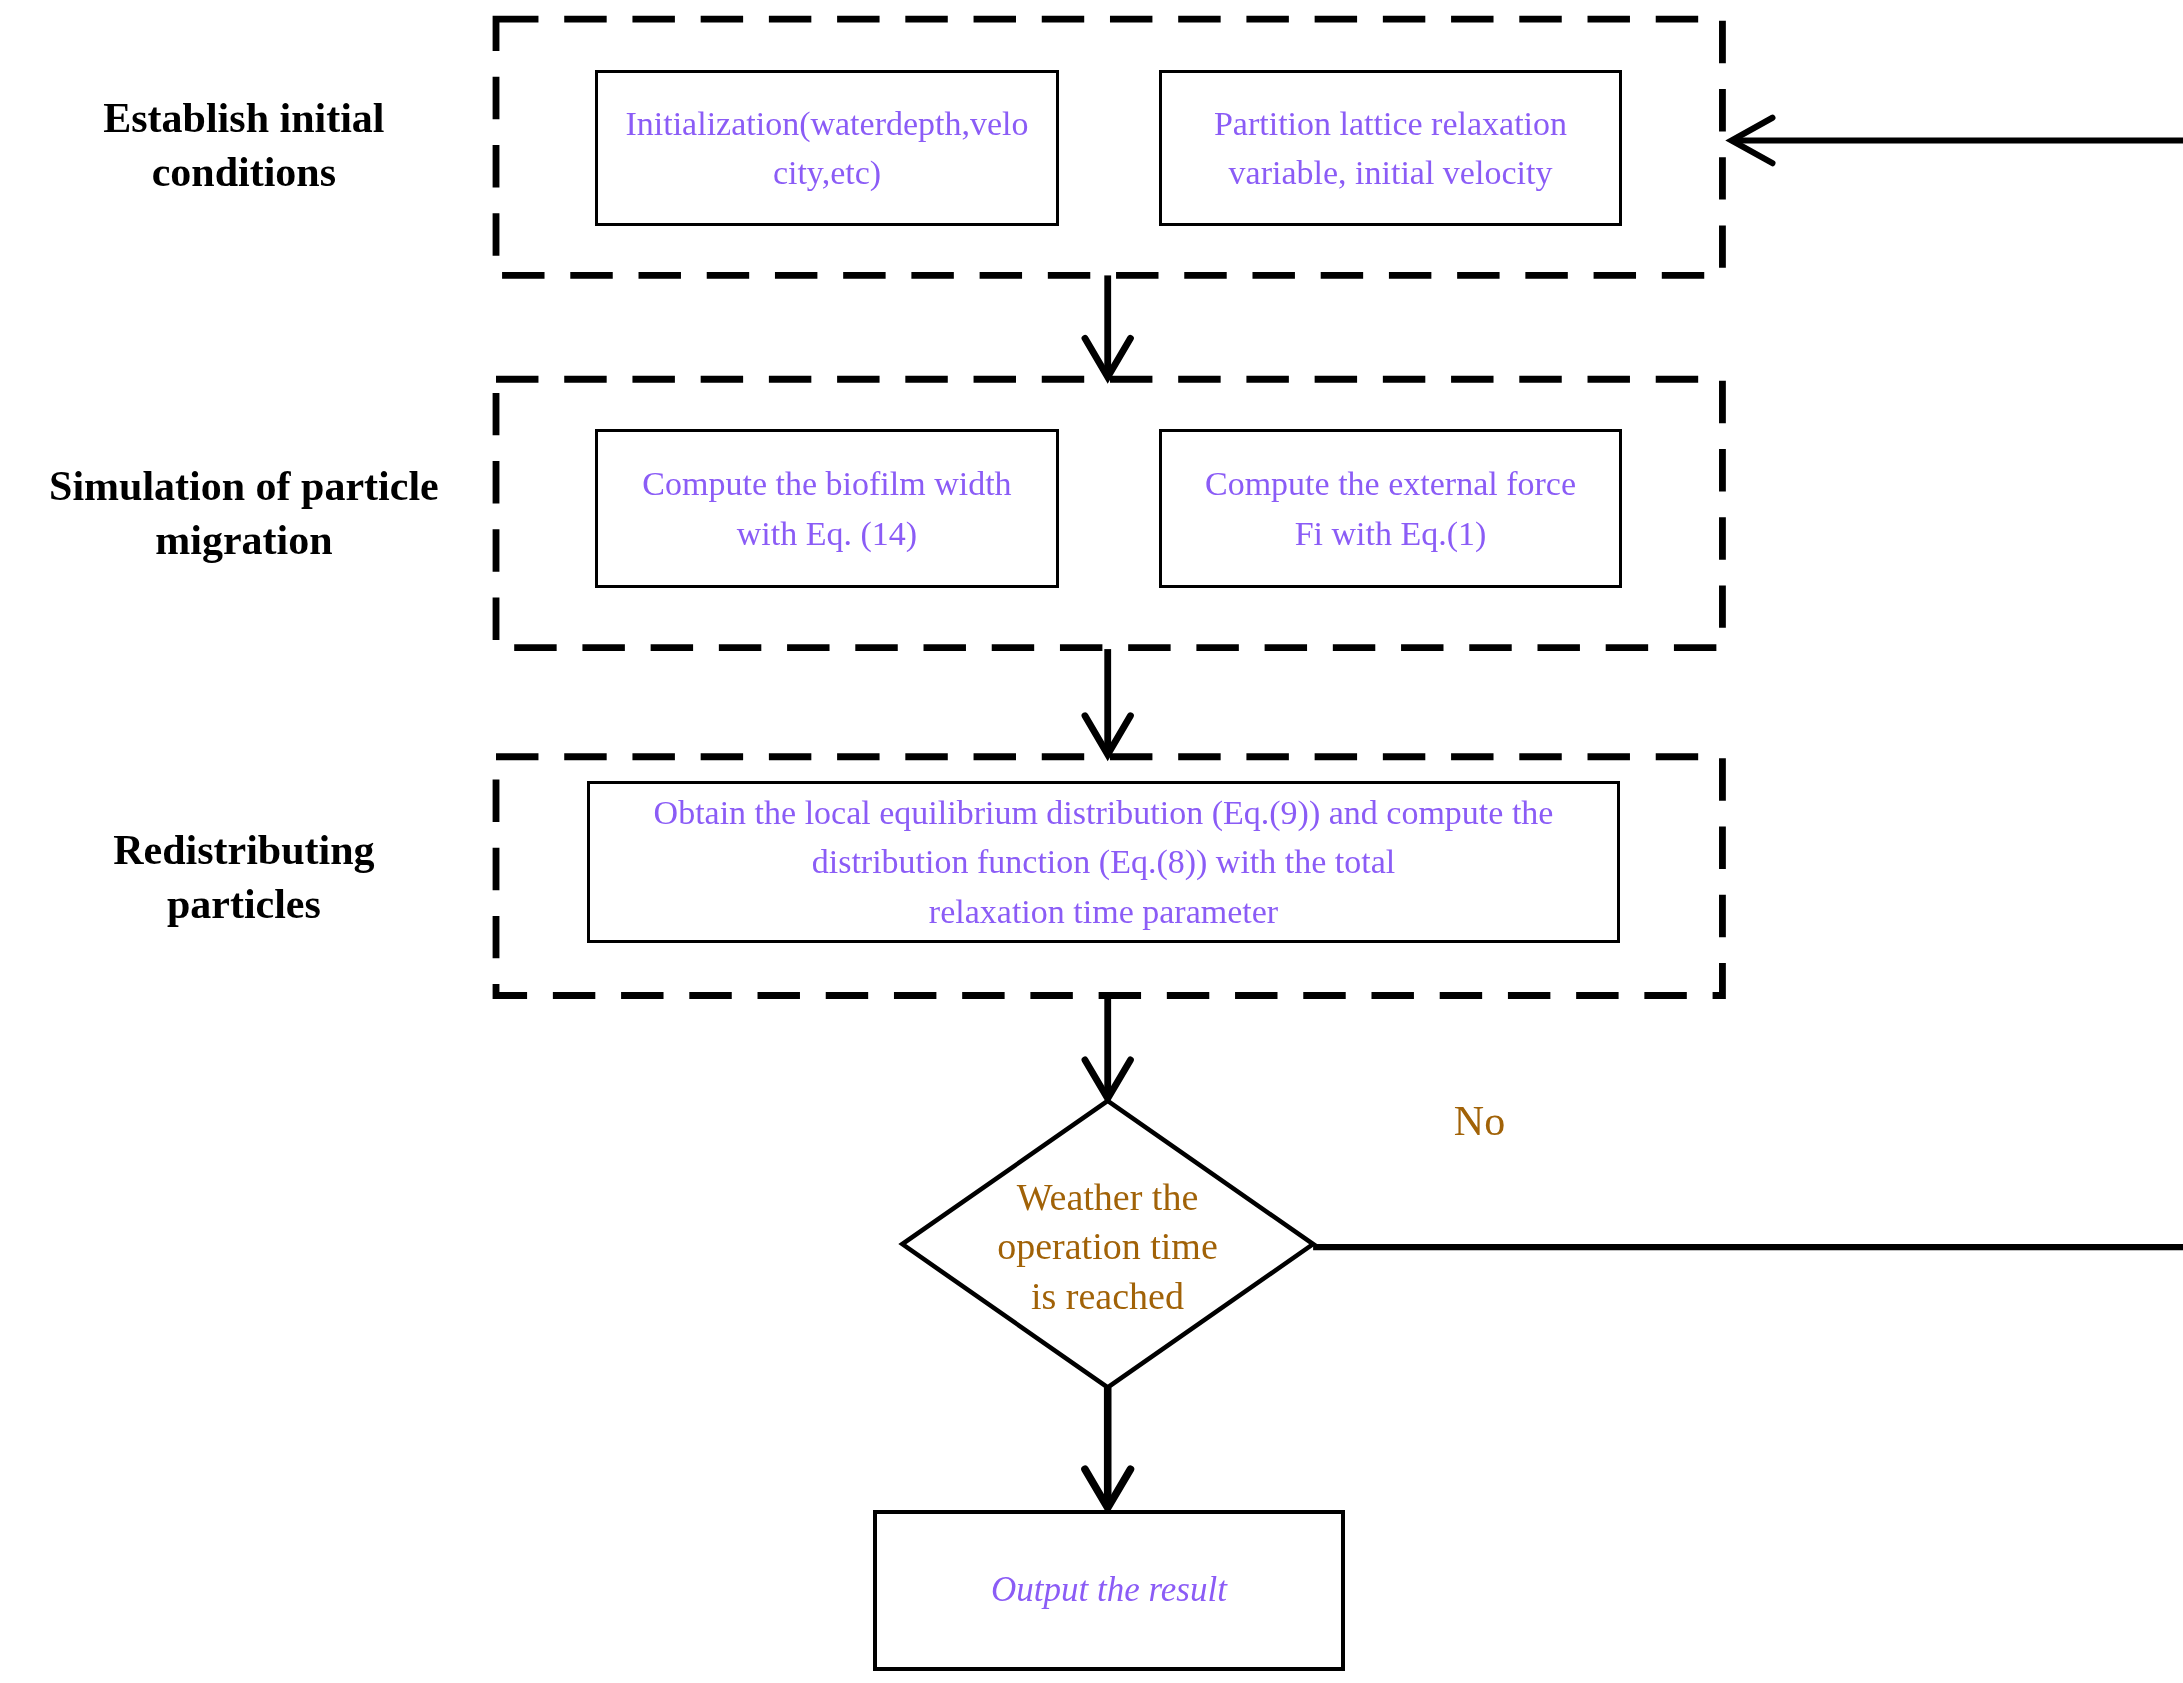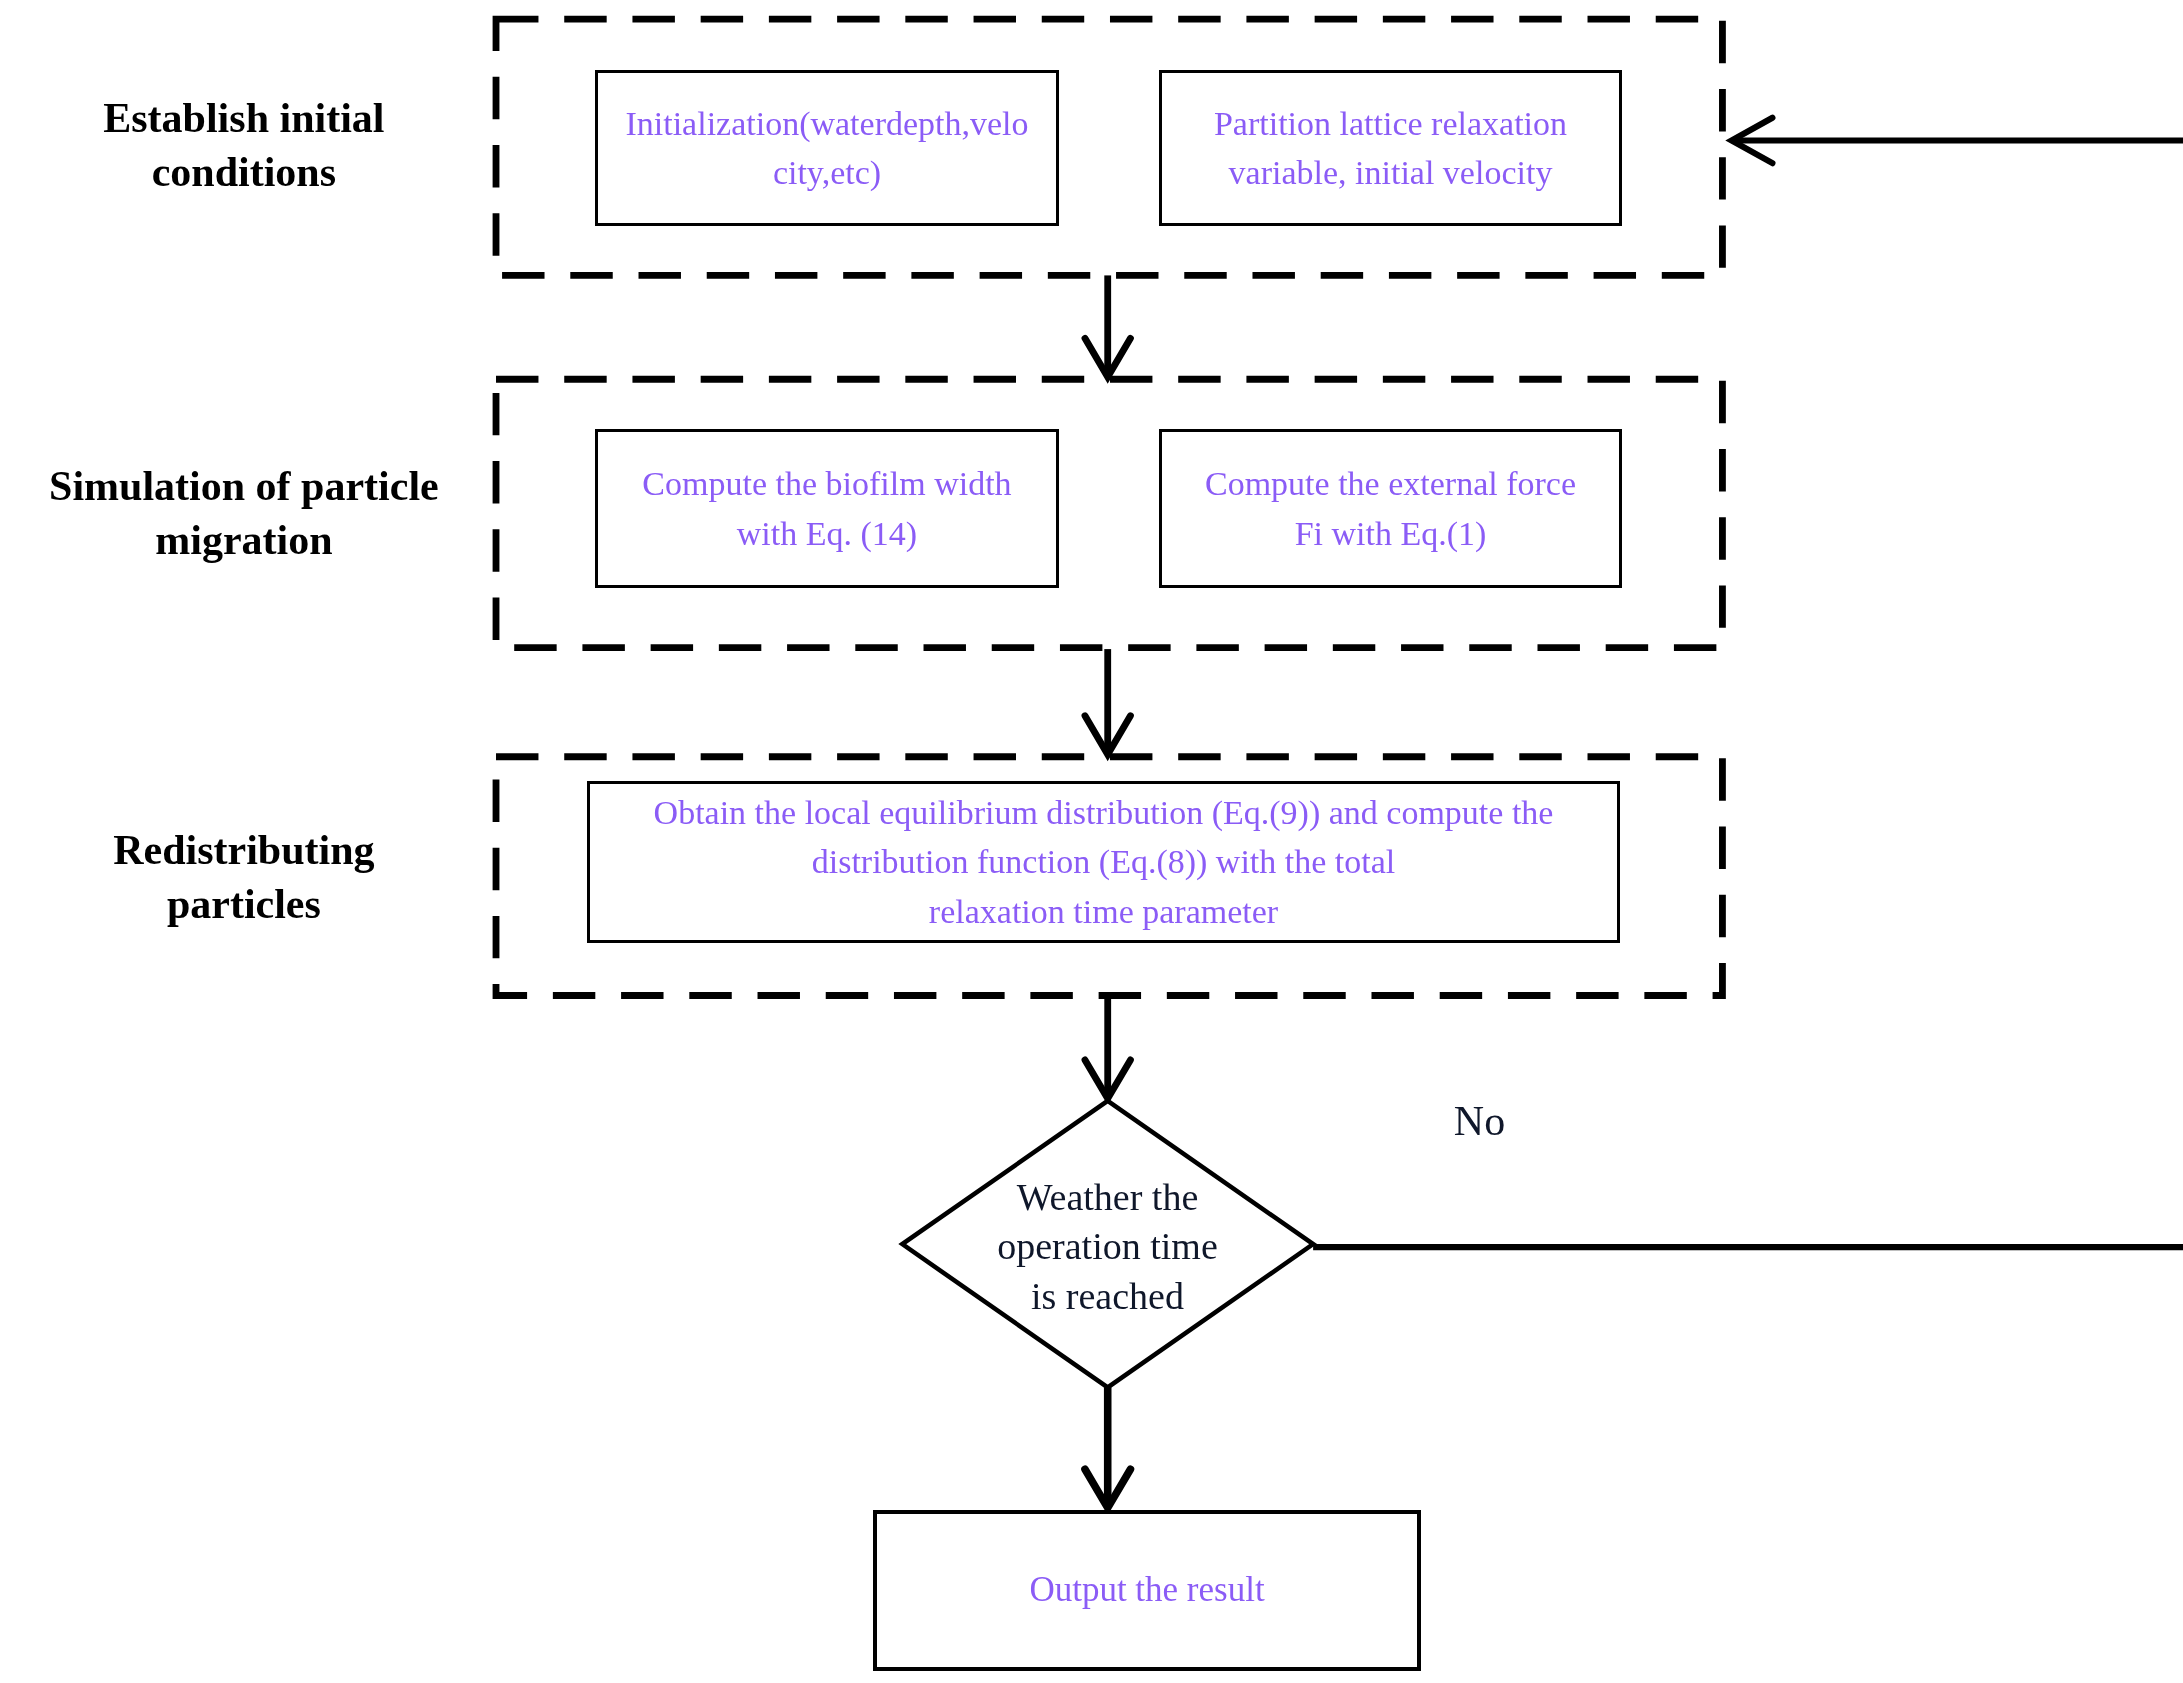--- a/index.html
+++ b/index.html
@@ -52,21 +52,21 @@
     color: #000000;
   }
   .free-text {
     position: absolute;
     box-sizing: border-box;
     display: flex;
     align-items: center;
     justify-content: center;
     text-align: center;
     white-space: pre-line;
-    color: #0f172a;
+    color: #a16207;
     background: transparent;
   }
   #decision-text { font-size: 38px; line-height: 1.3; }
   #no-label      { font-size: 42px; }
   #box-output    { border-width: 4.5px; font-size: 35px; }
 </style>
 </head>
 <body>
 
 <div id="canvas">
@@ -119,16 +119,16 @@
   <div class="box" id="box-equilibrium" style="left:567px; top:781px; width:1033px; height:162px;">Obtain the local equilibrium distribution (Eq.(9)) and compute the
 distribution function (Eq.(8)) with the total
 relaxation time parameter</div>
 
   <div class="free-text" id="decision-text" style="left:936px; top:1174px; width:303px; height:146px;">Weather the
 operation time
 is reached</div>
 
   <div class="free-text" id="no-label" style="left:1399px; top:1090px; width:121px; height:61px;">No</div>
 
-  <div class="box" id="box-output" style="left:853px; top:1510px; width:548px; height:161px;">Output the result</div>
+  <div class="box" id="box-output" style="left:853px; top:1510px; width:472px; height:161px;font-style:italic;">Output the result</div>
 
 </div>
 
 
 </body></html>

